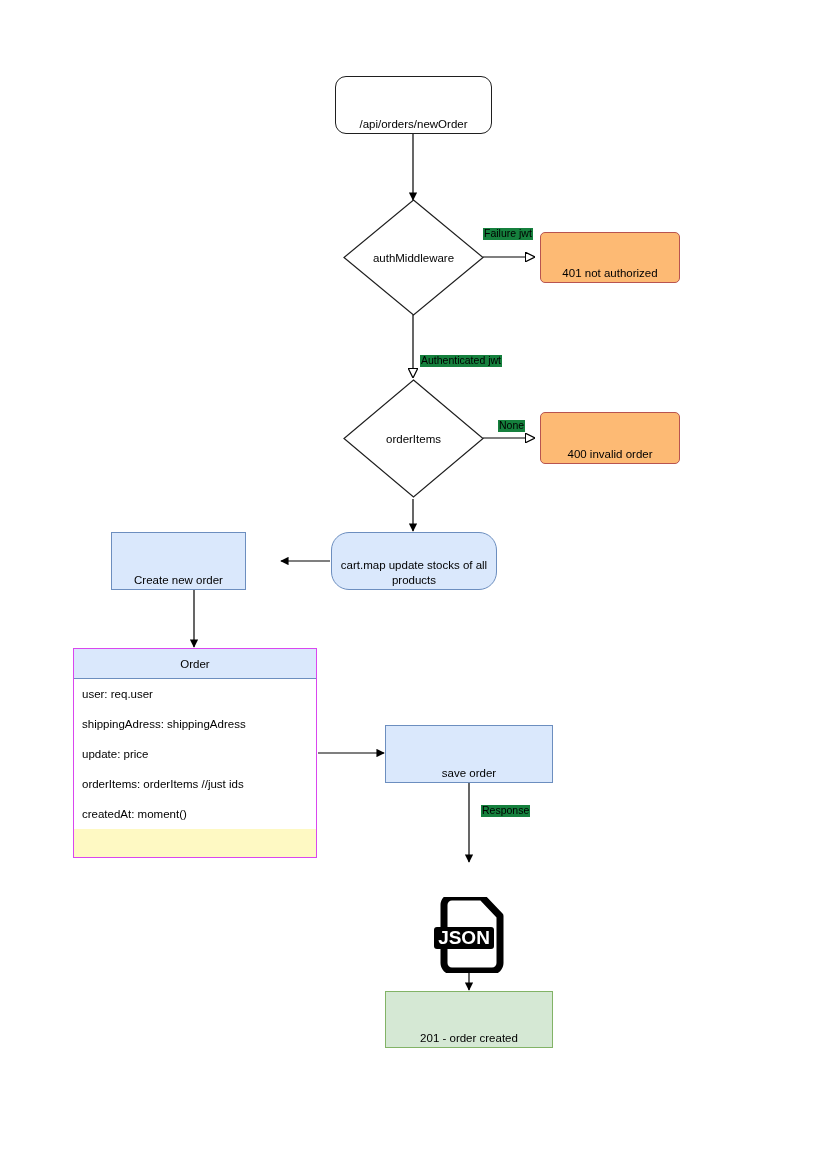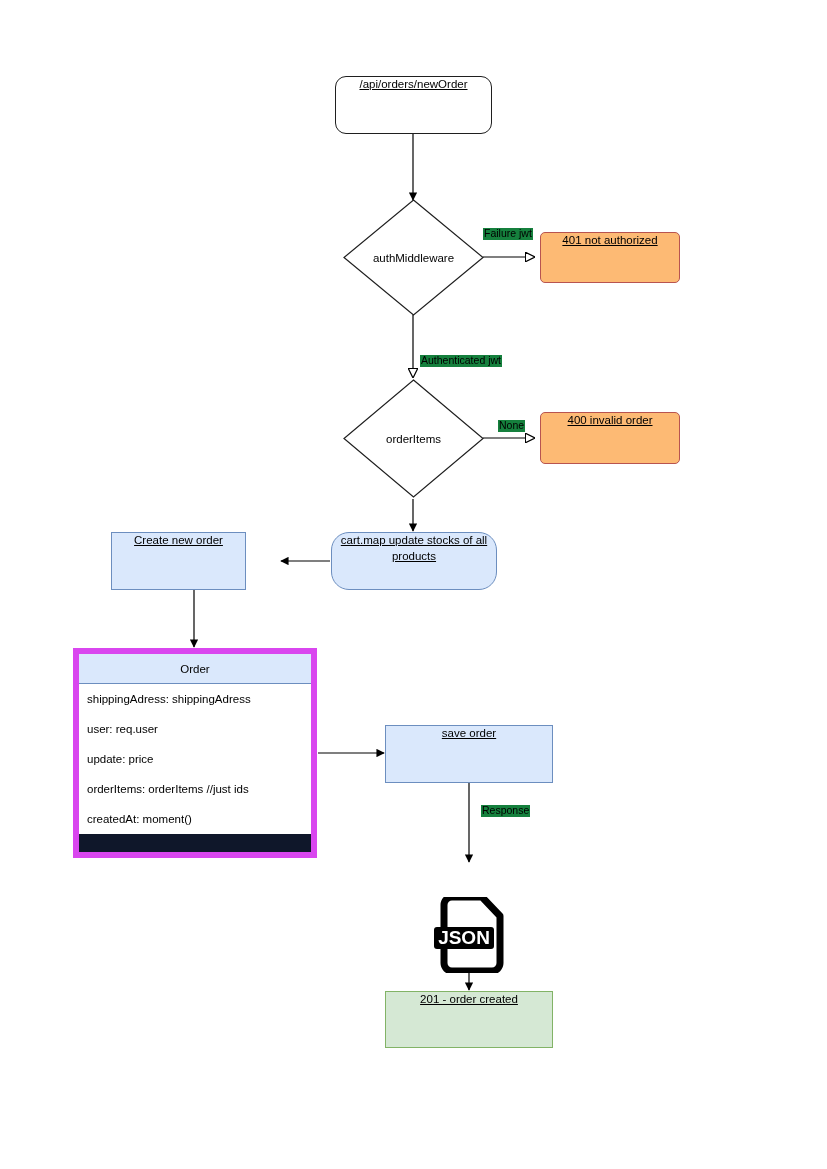--- a/index.html
+++ b/index.html
@@ -23,27 +23,26 @@
     left: 0;
     top: 0;
     width: 827px;
     height: 1169px;
     pointer-events: none;
   }
   .node {
     position: absolute;
     box-sizing: border-box;
     display: flex;
-    align-items: flex-start;
+    align-items: flex-end;
     justify-content: center;
     text-align: center;
     font-size: 11.5px;
     line-height: 1.35;
     color: #000000;
-    text-decoration: underline;
   }
   .rounded {
     border: 1.2px solid #1f1f1f;
     border-radius: 11px;
     background: #ffffff;
   }
   .rect {
     border: 1.2px solid #6c8ebf;
     background: #dae8fc;
   }
@@ -72,22 +71,22 @@
     height: 100%;
     display: flex;
     align-items: center;
     justify-content: center;
     font-size: 11.5px;
     color: #000;
   }
   .table-node {
     position: absolute;
     box-sizing: border-box;
-    border: 6px solid #d946ef;
-    background: #0f172a;
+    border: 1px solid #d946ef;
+    background: #fef9c3;
   }
   .table-header {
     box-sizing: border-box;
     height: 30px;
     background: #dae8fc;
     border-bottom: 1px solid #6c8ebf;
     display: flex;
     align-items: center;
     justify-content: center;
     font-size: 11.5px;
@@ -182,22 +181,22 @@
   <div class="node rect" style="left:331px; top:532px; width:166px; height:58px; padding:0 8px;border-radius:18px;">
     <span>cart.map update stocks of all products</span>
   </div>
 
   <div class="node rect" style="left:111px; top:532px; width:135px; height:58px;">
     <span>Create new order</span>
   </div>
 
   <div class="table-node" style="left:73px; top:648px; width:244px; height:210px;">
     <div class="table-header">Order</div>
+    <div class="table-row">user: req.user</div>
     <div class="table-row">shippingAdress: shippingAdress</div>
-    <div class="table-row">user: req.user</div>
     <div class="table-row">update: price</div>
     <div class="table-row">orderItems: orderItems //just ids</div>
     <div class="table-row">createdAt: moment()</div>
   </div>
 
   <div class="node rect" style="left:385px; top:725px; width:168px; height:58px;">
     <span>save order</span>
   </div>
 
   <div class="json-icon" style="left:432px; top:861px; width:76px; height:76px;">

